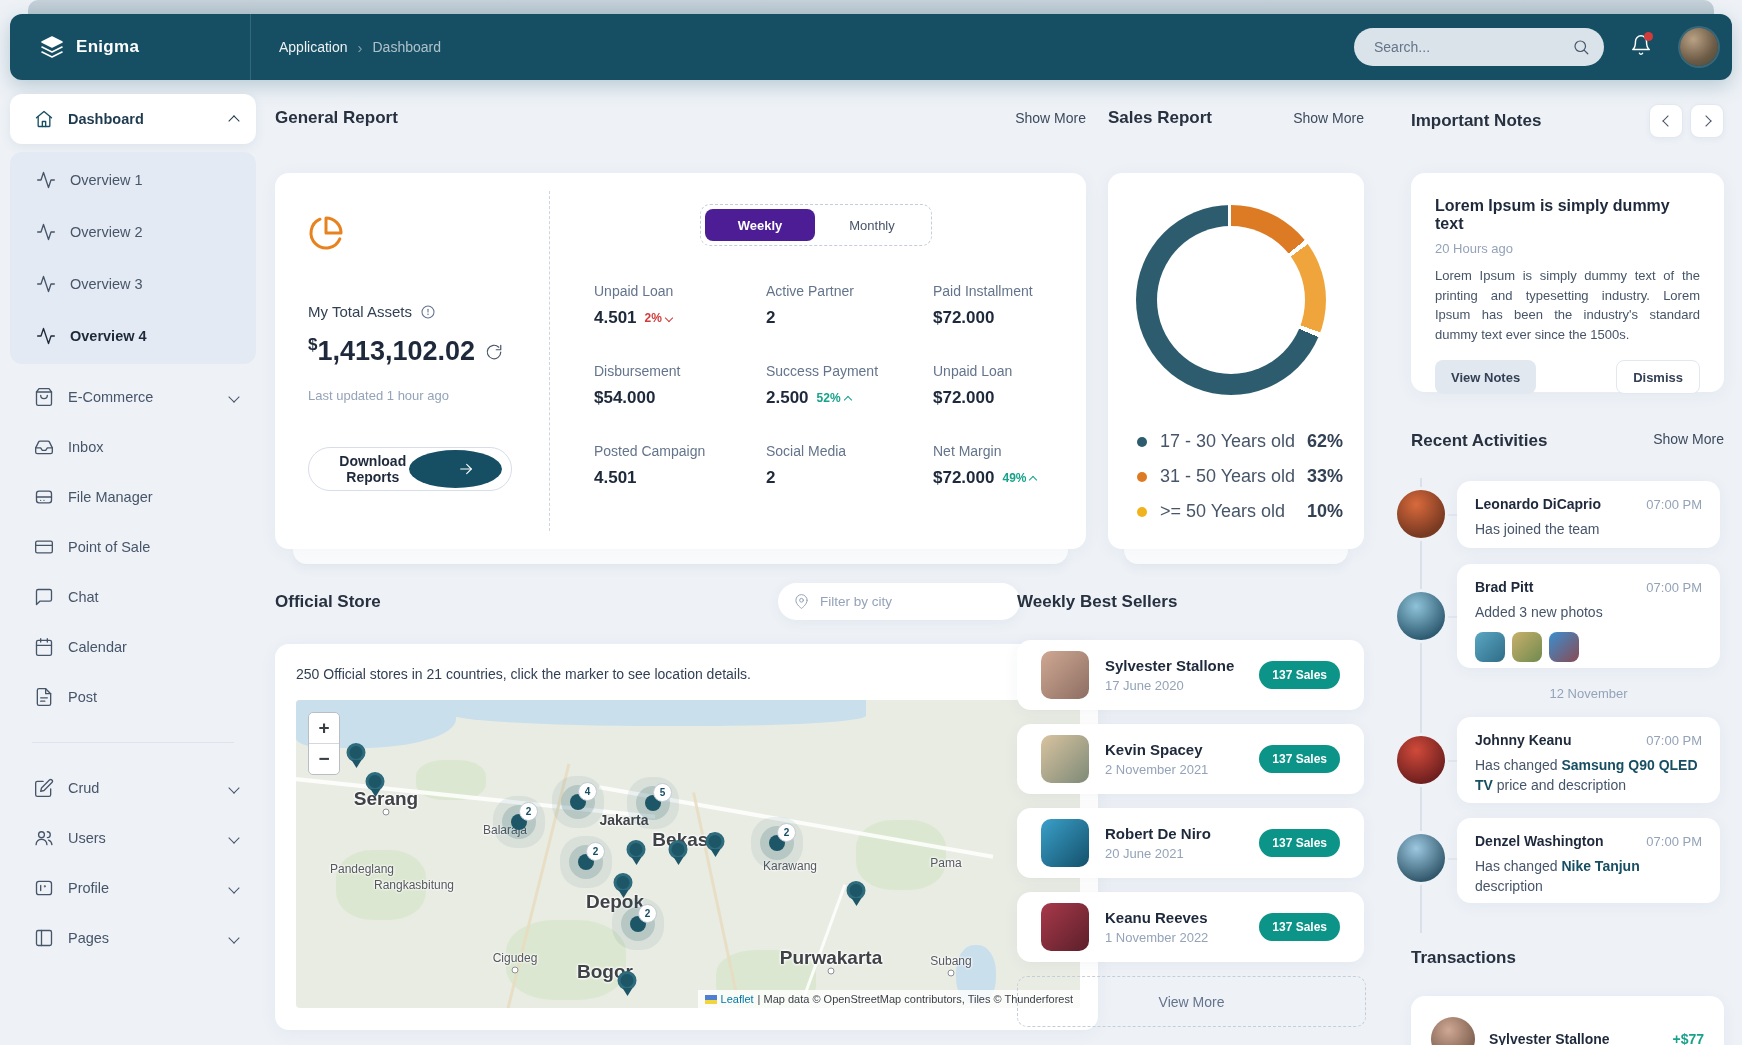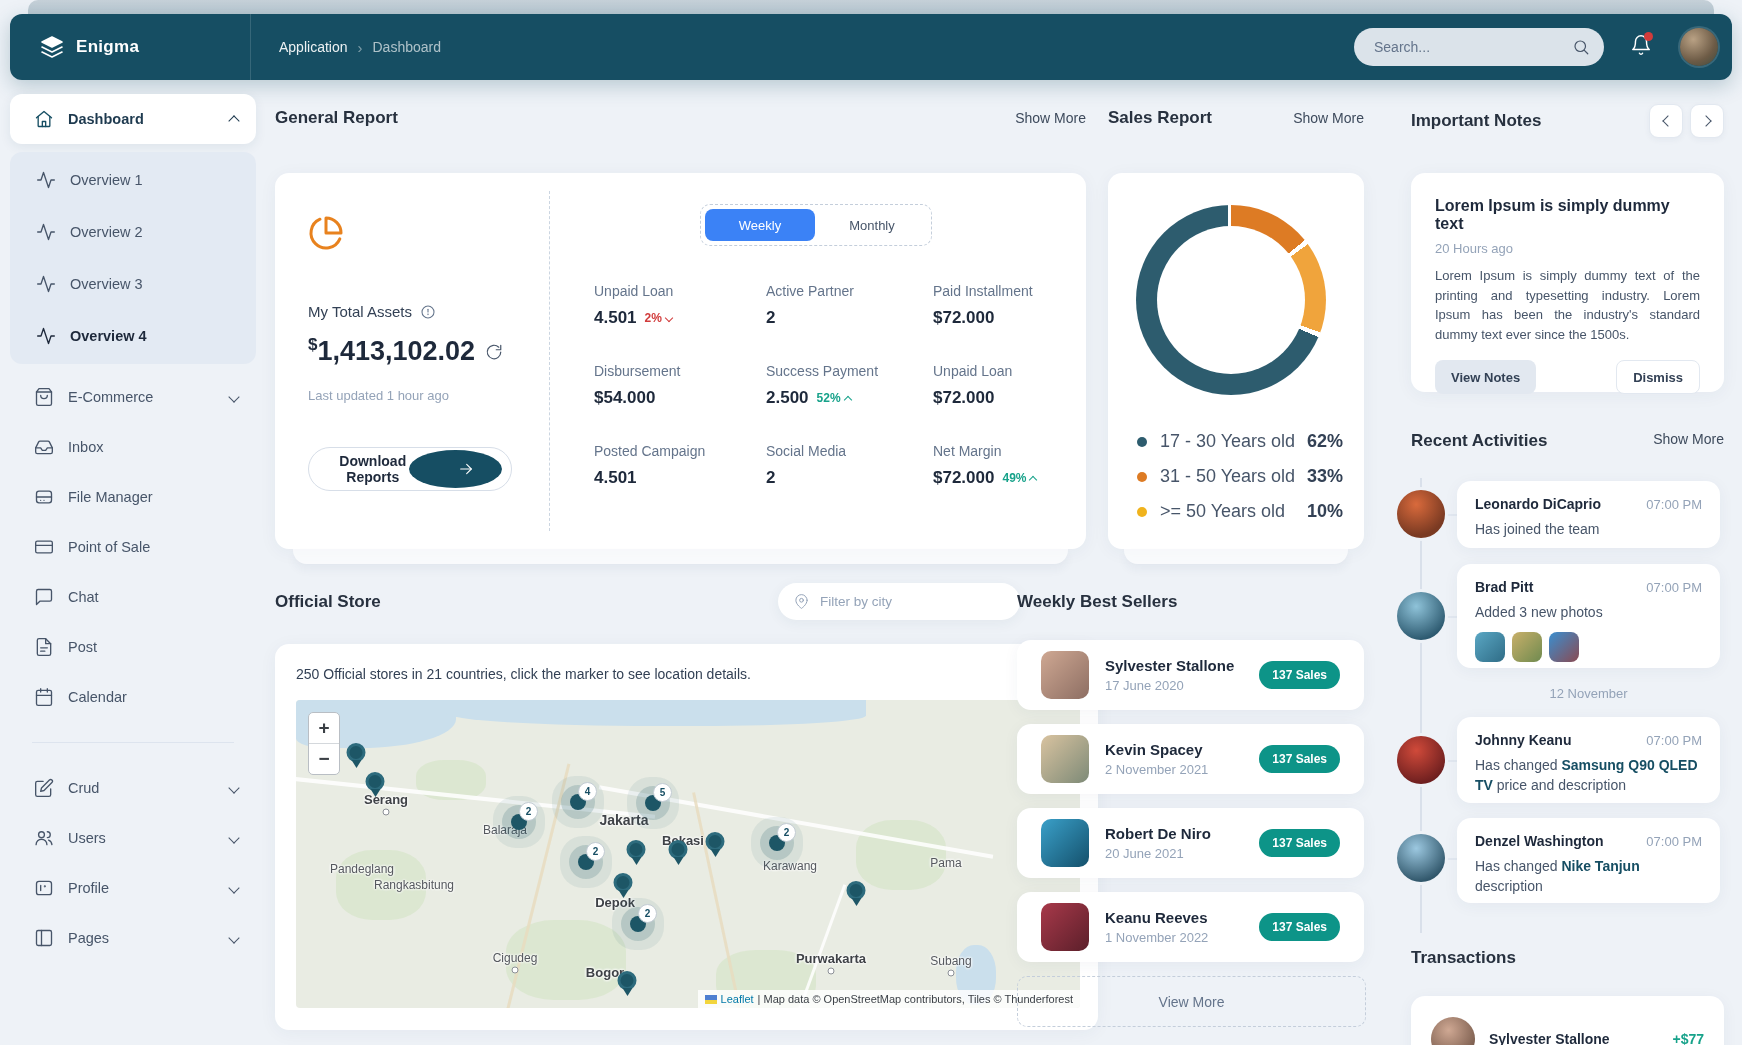--- a/index.html
+++ b/index.html
@@ -64,21 +64,21 @@
   .updated{font-size:13px;color:#94a3b8;}
   .dl-btn{position:absolute;display:flex;align-items:center;width:204px;height:44px;border:1px solid #d7dee8;
     border-radius:22px;background:#fff;cursor:pointer;}
   .dl-btn span{font-size:14px;font-weight:700;color:#1e293b;padding-left:22px;flex:1;}
   .dl-circle{width:38px;height:38px;border-radius:50%;background:#164e63;margin-right:3px;
     display:flex;align-items:center;justify-content:center;}
   .dash-divider{position:absolute;border-left:1px dashed #cbd5e1;}
   .toggle{position:absolute;display:flex;align-items:center;border:1px dashed #c4cedb;border-radius:10px;padding:4px;gap:2px;}
   .toggle .opt{width:110px;height:32px;display:flex;align-items:center;justify-content:center;font-size:13px;
     color:#475569;border-radius:8px;cursor:pointer;}
-  .toggle .opt.on{background:#3b82f6;color:#fff;font-weight:400;}
+  .toggle .opt.on{background:#4c1d95;color:#fff;font-weight:700;}
   .stat-label{font-size:14px;color:#64748b;}
   .stat-value{font-size:17px;font-weight:600;color:#1e293b;display:flex;align-items:center;gap:8px;margin-top:9px;}
   .delta{font-size:12px;font-weight:700;display:flex;align-items:center;gap:4px;}
   .delta.down{color:#d13b3b;}
   .delta.up{color:#17a28a;}
   .delta .chev{width:5px;height:5px;border-width:1.6px;}
 
   
   .donut{position:absolute;width:190px;height:190px;border-radius:50%;
     background:conic-gradient(#dd7b24 0deg 51deg,#fff 51deg 54deg,#f0a43c 54deg 110deg,#fff 110deg 113deg,#2d5c6e 113deg 358deg,#fff 358deg 360deg);}
@@ -90,21 +90,21 @@
   
   .filter-pill{position:absolute;width:212px;height:37px;background:#fff;border-radius:19px;display:flex;
     align-items:center;gap:9px;padding:0 14px 0 16px;box-shadow:0 3px 14px rgba(40,60,90,.06);}
   .filter-pill input{border:0;outline:0;flex:1;font-size:13.5px;color:#334155;background:transparent;font-family:"Liberation Sans",sans-serif;}
   .filter-pill input::placeholder{color:#94a3b8;}
   .map{position:absolute;left:21px;right:18px;top:56px;bottom:22px;background:#e9ece3;border-radius:4px;overflow:hidden;}
   .sea{position:absolute;background:#cadfec;}
   .park{position:absolute;background:#d8e6cc;border-radius:40%;opacity:.8;}
   .road{position:absolute;background:#fff;opacity:.85;}
   .road.y{background:#e8dcc0;}
-  .city{position:absolute;font-size:13px;font-weight:700;color:#3f4247;
+  .city{position:absolute;font-size:19px;font-weight:700;color:#3f4247;
     text-shadow:0 0 3px #fff,0 0 3px #fff,0 0 3px #fff;white-space:nowrap;transform:translate(-50%,-50%);}
   .city.small{font-size:12px;font-weight:400;color:#55585e;}
   .town-dot{position:absolute;width:5px;height:5px;border-radius:50%;border:1.5px solid #8c9097;background:#fff;transform:translate(-50%,-50%);}
   .cluster{position:absolute;transform:translate(-50%,-50%);}
   .cluster .core{width:16px;height:16px;border-radius:50%;background:#1d5666;
     box-shadow:0 0 0 9px rgba(29,86,102,.18),0 0 0 18px rgba(29,86,102,.08);}
   .cluster .badge{position:absolute;top:-12px;left:8px;width:17px;height:17px;border-radius:50%;background:#fff;
     border:1px solid #c3ccd4;font-size:10px;font-weight:700;color:#164e63;display:flex;align-items:center;justify-content:center;}
   .pin{position:absolute;transform:translate(-50%,-100%);}
   .pin .head{width:19px;height:19px;border-radius:50%;background:#1d5666;border:3px solid #2d6b7d;box-sizing:border-box;}
@@ -267,35 +267,35 @@
       <span class="lbl">Point of Sale</span>
     </div>
     <div class="side-item">
       <svg class="ic" viewBox="0 0 24 24">
         <path d="M21 15a2 2 0 0 1-2 2H7l-4 4V5a2 2 0 0 1 2-2h14a2 2 0 0 1 2 2z"></path>
       </svg>
       <span class="lbl">Chat</span>
     </div>
     <div class="side-item">
       <svg class="ic" viewBox="0 0 24 24">
+        <rect x="3" y="4" width="18" height="18" rx="2"></rect>
+          <line x1="16" y1="2" x2="16" y2="6"></line>
+        <line x1="8" y1="2" x2="8" y2="6"></line>
+          <line x1="3" y1="10" x2="21" y2="10"></line>
+      </svg>
+      <span class="lbl">Calendar</span>
+    </div>
+    <div class="side-item">
+      <svg class="ic" viewBox="0 0 24 24">
         <path d="M14 2H6a2 2 0 0 0-2 2v16a2 2 0 0 0 2 2h12a2 2 0 0 0 2-2V8z"></path>
           <polyline points="14 2 14 8 20 8"></polyline>
         <line x1="8" y1="13" x2="16" y2="13"></line>
           <line x1="8" y1="17" x2="13" y2="17"></line>
       </svg>
       <span class="lbl">Post</span>
-    </div>
-    <div class="side-item">
-      <svg class="ic" viewBox="0 0 24 24">
-        <rect x="3" y="4" width="18" height="18" rx="2"></rect>
-          <line x1="16" y1="2" x2="16" y2="6"></line>
-        <line x1="8" y1="2" x2="8" y2="6"></line>
-          <line x1="3" y1="10" x2="21" y2="10"></line>
-      </svg>
-      <span class="lbl">Calendar</span>
     </div>
     <div class="side-divider"></div>
     <div class="side-item">
       <svg class="ic" viewBox="0 0 24 24">
         <path d="M11 4H4a2 2 0 0 0-2 2v14a2 2 0 0 0 2 2h14a2 2 0 0 0 2-2v-7"></path>
         <path d="M18.5 2.5a2.121 2.121 0 0 1 3 3L12 15l-4 1 1-4 9.5-9.5z"></path>
       </svg>
       <span class="lbl">Crud</span>
       <span class="chev down"></span>
     </div>

